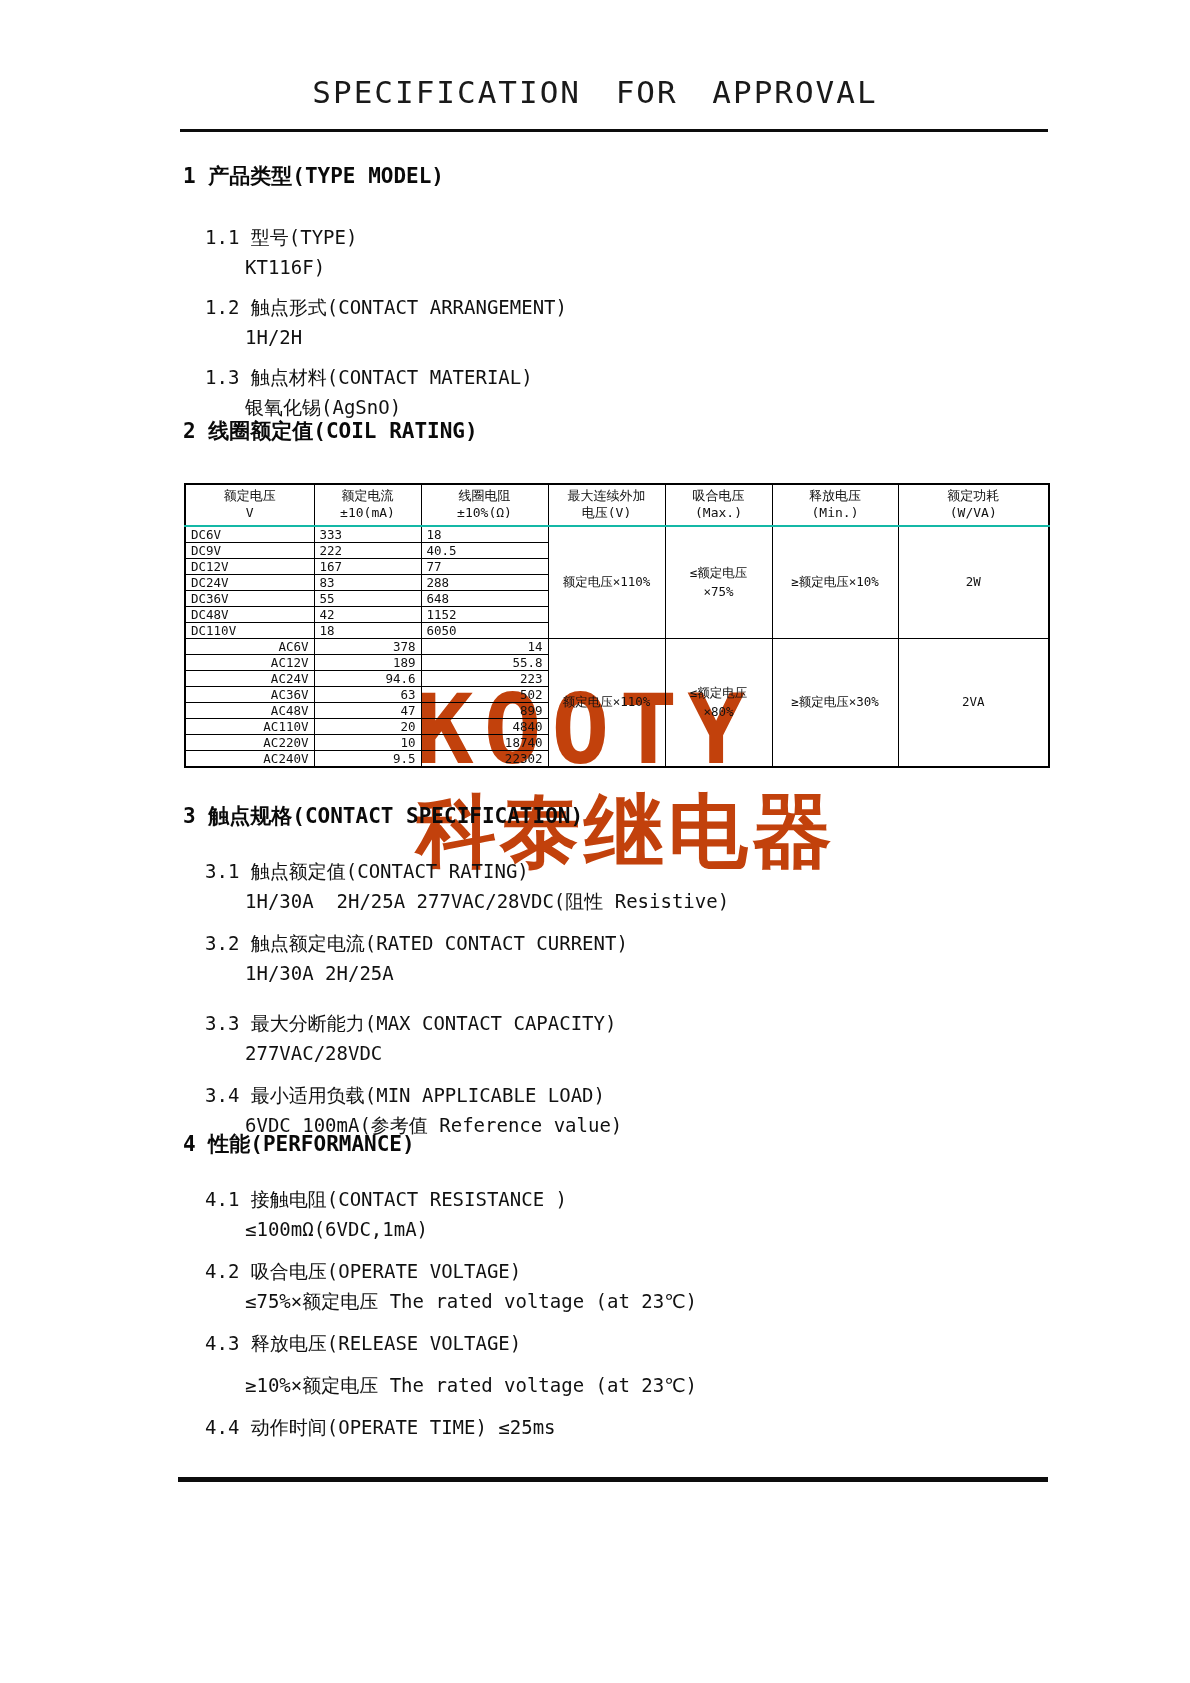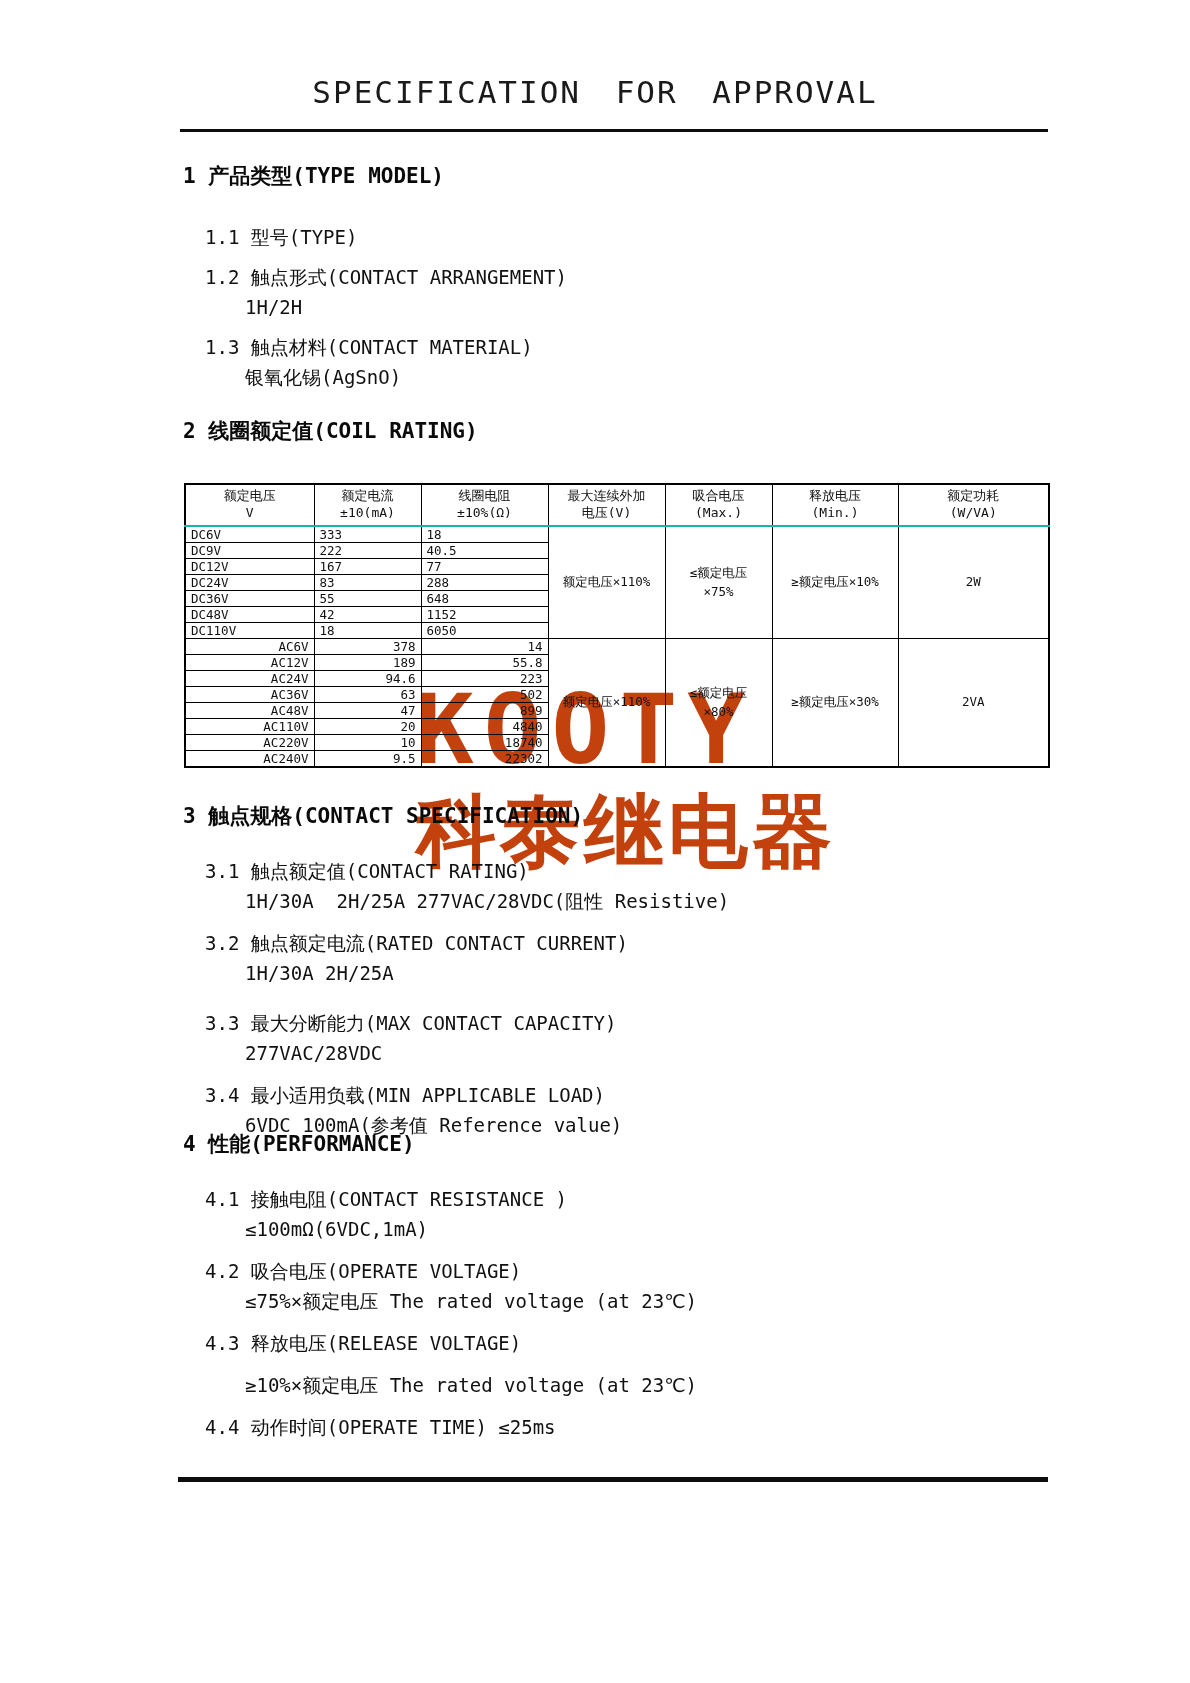--- a/index.html
+++ b/index.html
@@ -66,20 +66,21 @@
 
   <div class="watermark">
     <div class="wm1">KOOTY</div>
     <div class="wm2">科泰继电器</div>
   </div>
 
   <div class="sec" id="sec1">
     <div class="sec-heading">1 产品类型(TYPE MODEL)</div>
     <div class="item">
       <div class="item-label">1.1 型号(TYPE)</div>
+      <div class="item-value">KT116F)</div>
     </div>
     <div class="item">
       <div class="item-label">1.2 触点形式(CONTACT ARRANGEMENT)</div>
       <div class="item-value">1H/2H</div>
     </div>
     <div class="item">
       <div class="item-label">1.3 触点材料(CONTACT MATERIAL)</div>
       <div class="item-value">银氧化锡(AgSnO)</div>
     </div>
   </div>

